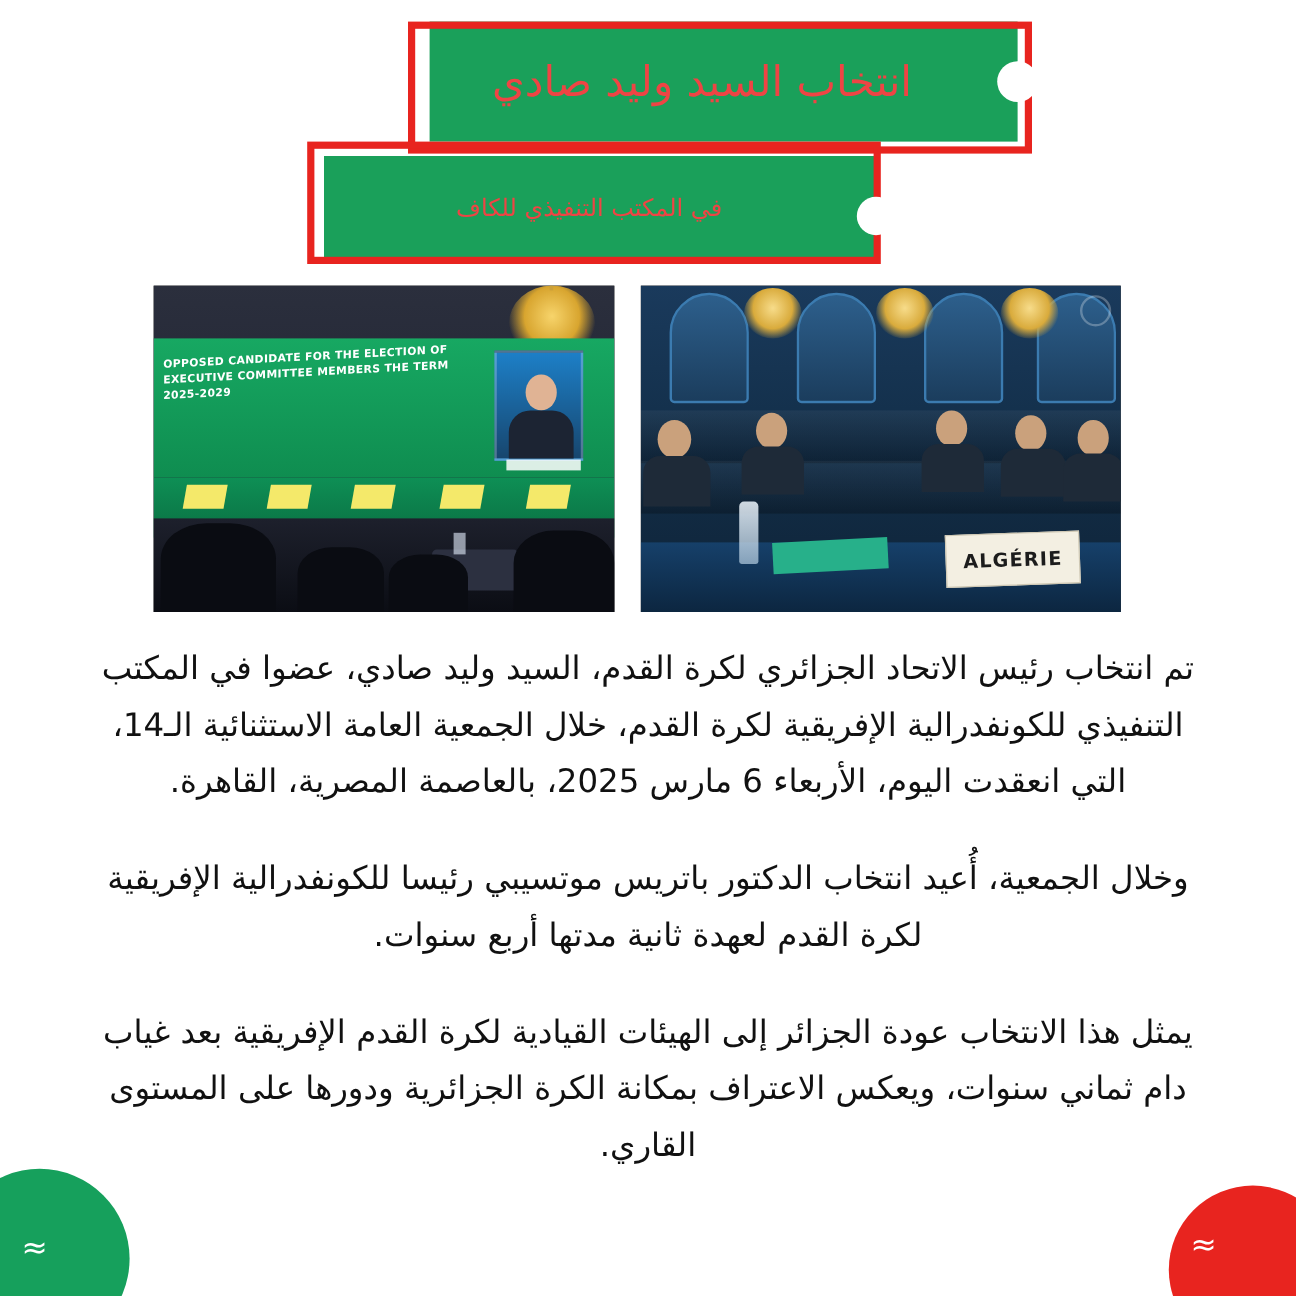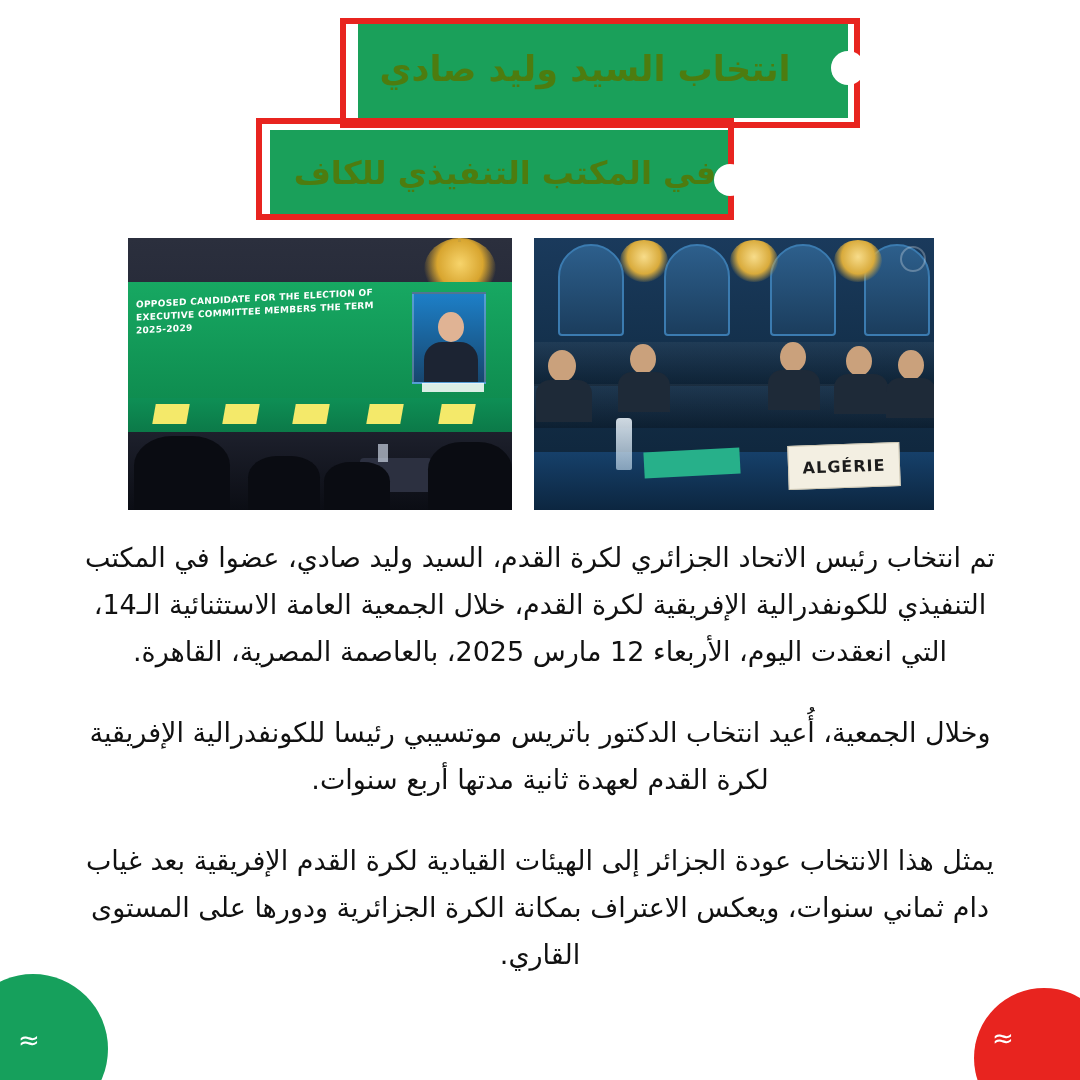--- a/index.html
+++ b/index.html
@@ -36,36 +36,35 @@
   }
   .banner-1 .banner-green {
     top: 0px; left: 18px; width: 490px; height: 100px;
   }
   .banner-2 .banner-green {
     top: 12px; left: 14px; width: 460px; height: 90px;
   }
   .banner-text {
     position: absolute;
     z-index: 4;
-    color: #4d7c0f;
-    font-weight: bold;
+    color: #ef4444;
+    font-weight: normal;
     direction: rtl;
     text-align: center;
     white-space: nowrap;
   }
   .banner-1 .banner-text {
     top: 30px; left: 0; width: 490px;
     font-size: 35px;
     line-height: 42px;
   }
   .banner-2 .banner-text {
     top: 36px; left: 0; width: 470px;
-    font-size: 32px;
+    font-size: 20px;
     line-height: 38px;
-    margin-left: 14px;
   }
   
   .notch {
     position: absolute;
     background: #ffffff;
     border-radius: 50%;
     z-index: 5;
   }
   .banner-1 .notch { width: 34px; height: 34px; top: 33px; left: 491px; }
   .banner-2 .notch { width: 32px; height: 32px; top: 46px; left: 458px; }
@@ -359,21 +358,21 @@
       <div class="pr-folder"></div>
       <div class="pr-sign">
         <div class="sign-text">ALGÉRIE</div>
       </div>
       <div class="pr-watermark"></div>
     </div>
 
   </div>
 
   <div class="body-text">
-    <p class="para">تم انتخاب رئيس الاتحاد الجزائري لكرة القدم، السيد وليد صادي، عضوا في المكتب التنفيذي للكونفدرالية الإفريقية لكرة القدم، خلال الجمعية العامة الاستثنائية الـ14، التي انعقدت اليوم، الأربعاء 12 مارس 2025، بالعاصمة المصرية، القاهرة.</p>
+    <p class="para">تم انتخاب رئيس الاتحاد الجزائري لكرة القدم، السيد وليد صادي، عضوا في المكتب التنفيذي للكونفدرالية الإفريقية لكرة القدم، خلال الجمعية العامة الاستثنائية الـ14، التي انعقدت اليوم، الأربعاء 6 مارس 2025، بالعاصمة المصرية، القاهرة.</p>
     <p class="para">وخلال الجمعية، أُعيد انتخاب الدكتور باتريس موتسيبي رئيسا للكونفدرالية الإفريقية لكرة القدم لعهدة ثانية مدتها أربع سنوات.</p>
     <p class="para">يمثل هذا الانتخاب عودة الجزائر إلى الهيئات القيادية لكرة القدم الإفريقية بعد غياب دام ثماني سنوات، ويعكس الاعتراف بمكانة الكرة الجزائرية ودورها على المستوى القاري.</p>
   </div>
 
   <div class="deco-left">
     <div class="wave">≈</div>
   </div>
   <div class="deco-right">
     <div class="wave">≈</div>
   </div>

